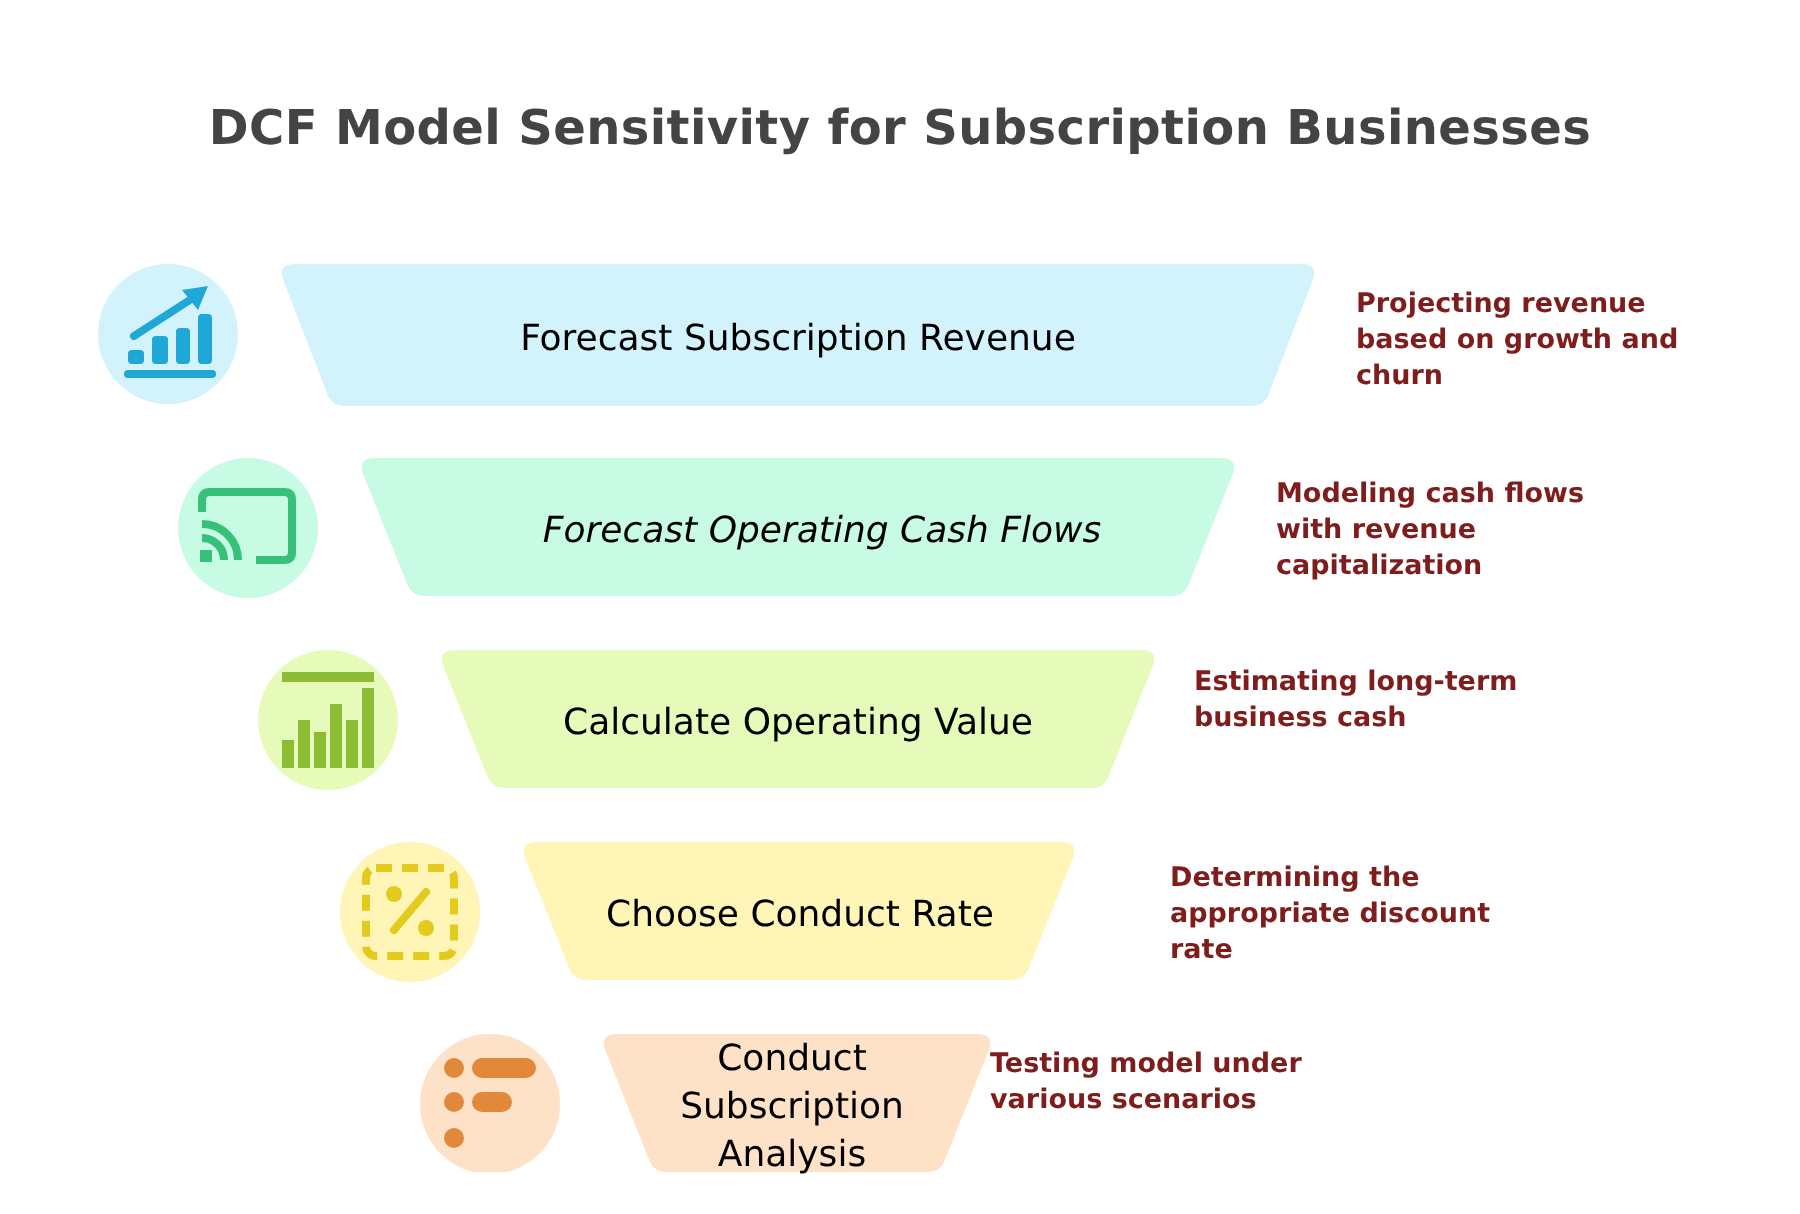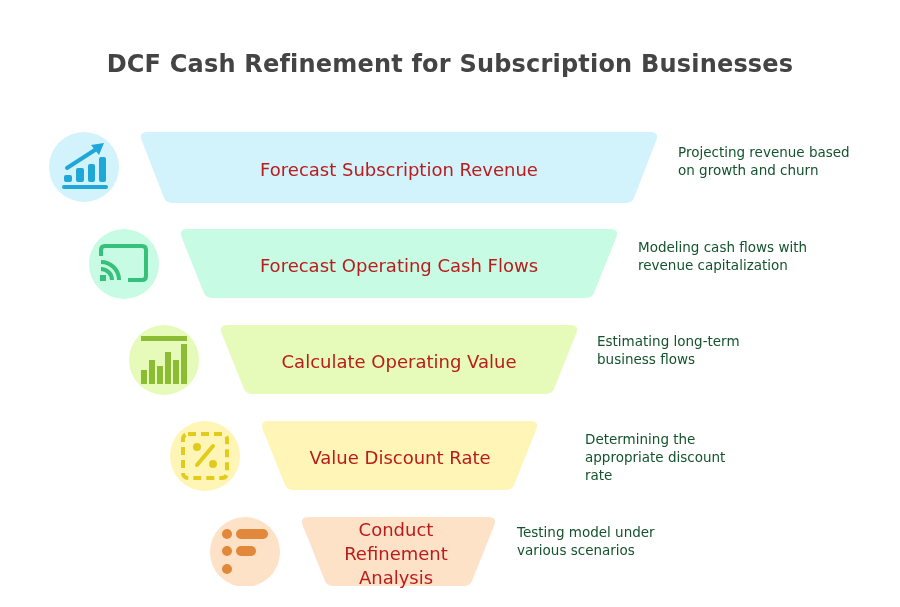--- a/index.html
+++ b/index.html
@@ -1,28 +1,28 @@
 <!DOCTYPE html>
 <html><head>
   <meta charset="utf-8">
   <style>
     html, body { margin: 0; padding: 0; background: #ffffff; }
     body { width: 900px; height: 607px; position: relative; overflow: hidden;
            font-family: "DejaVu Sans", sans-serif; color: #444444; }
     .title { position: absolute; left: 0; top: 50px; width: 900px; text-align: center;
              font-size: 24px; font-weight: bold; color: #444444; letter-spacing: 0.2px; }
     svg.stage { position: absolute; left: 0; top: 0; }
-    .seg-label { position: absolute; text-align: center; font-size: 18px; color: #b91c1c;
+    .seg-label { position: absolute; text-align: center; font-size: 18px; color: #000000;
                  line-height: 24px; display: flex; align-items: center; justify-content: center; }
-    .desc { position: absolute; font-size: 13.5px; color: #14532d; line-height: 18px; width: 200px; }
+    .desc { position: absolute; font-size: 13.5px; color: #7f1d1d; line-height: 18px; width: 200px; font-weight: bold; }
   </style>
 </head>
 <body>
 
-<div class="title">DCF Cash Refinement for Subscription Businesses</div>
+<div class="title">DCF Model Sensitivity for Subscription Businesses</div>
 
 <svg class="stage" width="900" height="607" viewBox="0 0 900 607">
   <defs>
     <clipPath id="clipBottom">
         <rect x="0" y="0" width="900" height="586"></rect>
       </clipPath>
   </defs>
   <g clip-path="url(#clipBottom)">
 
     <path class="seg" d="M148,132 L650,132 Q660,132 656,141 L634,198 Q632,203 625,203 L173,203 Q166,203 164,198 L142,141 Q138,132 148,132 Z" fill="#d2f3fc"></path>
@@ -75,22 +75,22 @@
   <g class="iglyph">
     <circle cx="227" cy="534" r="5" fill="#e1883a"></circle>
     <rect x="236" y="529" width="32" height="10" rx="5" fill="#e1883a"></rect>
     <circle cx="227" cy="551" r="5" fill="#e1883a"></circle>
     <rect x="236" y="546" width="20" height="10" rx="5" fill="#e1883a"></rect>
     <circle cx="227" cy="569" r="5" fill="#e1883a"></circle>
   </g>
 </svg>
 
 <div class="seg-label" style="left:160px; top:157px; width:478px; height:26px;">Forecast Subscription Revenue</div>
-<div class="seg-label" style="left:200px; top:253px; width:398px; height:26px;">Forecast Operating Cash Flows</div>
+<div class="seg-label" style="left:212px; top:253px; width:398px; height:26px;font-style:italic;">Forecast Operating Cash Flows</div>
 <div class="seg-label" style="left:240px; top:349px; width:318px; height:26px;">Calculate Operating Value</div>
-<div class="seg-label" style="left:281px; top:445px; width:238px; height:26px;">Value Discount Rate</div>
-<div class="seg-label" style="left:335px; top:518px; width:122px; height:72px;">Conduct Refinement Analysis</div>
+<div class="seg-label" style="left:281px; top:445px; width:238px; height:26px;">Choose Conduct Rate</div>
+<div class="seg-label" style="left:335px; top:518px; width:122px; height:72px;">Conduct Subscription Analysis</div>
 
 <div class="desc" style="left:678px; top:143px; width:175px;">Projecting revenue based on growth and churn</div>
 <div class="desc" style="left:638px; top:238px; width:170px;">Modeling cash flows with revenue capitalization</div>
-<div class="desc" style="left:597px; top:332px; width:170px;">Estimating long-term business flows</div>
+<div class="desc" style="left:597px; top:332px; width:170px;">Estimating long-term business cash</div>
 <div class="desc" style="left:585px; top:430px; width:165px;">Determining the appropriate discount rate</div>
-<div class="desc" style="left:517px; top:523px; width:170px;">Testing model under various scenarios</div>
+<div class="desc" style="left:495px; top:523px; width:170px;">Testing model under various scenarios</div>
 
 </body></html>

